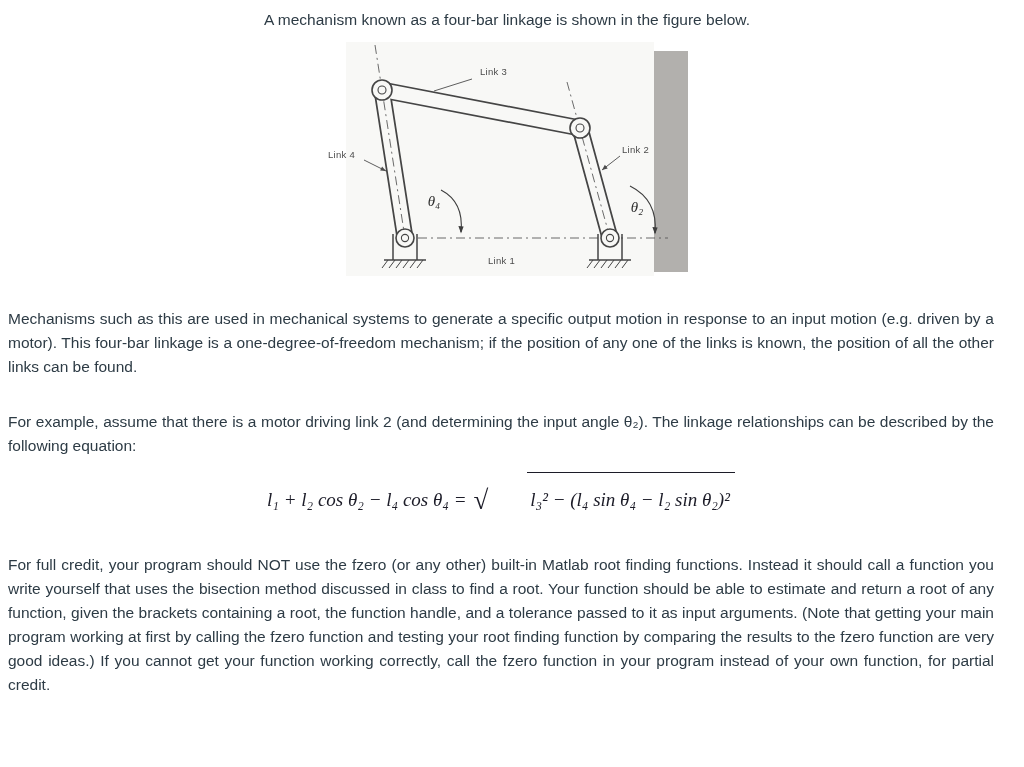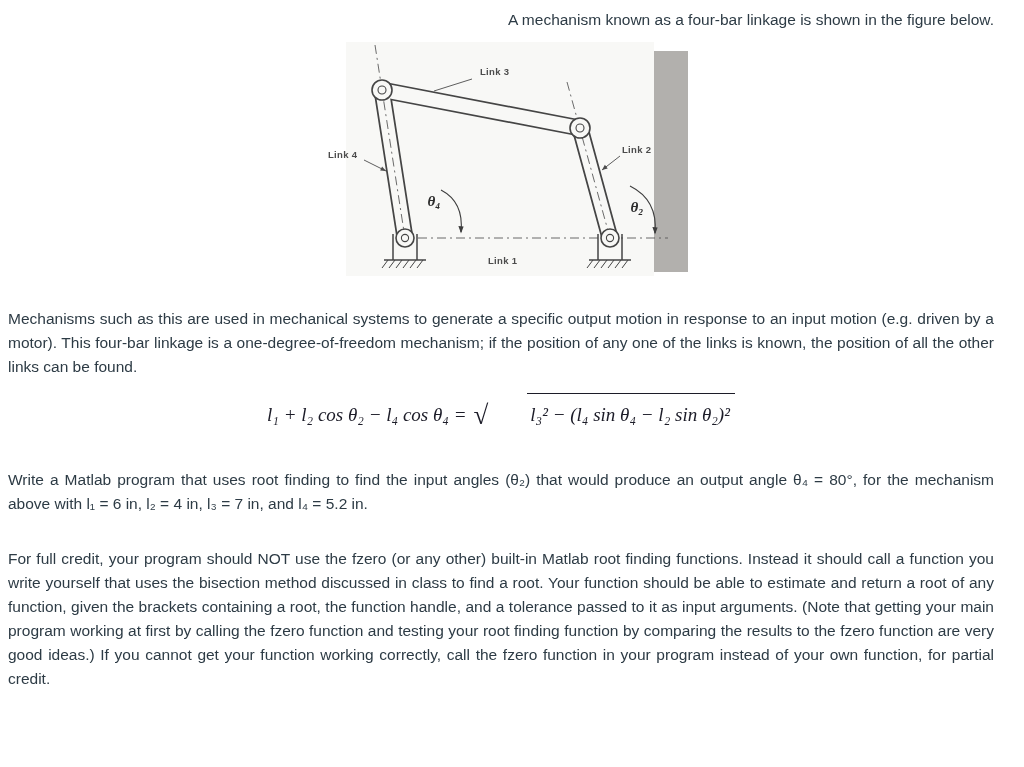--- a/index.html
+++ b/index.html
@@ -18,27 +18,26 @@
     padding: 6px 30px 4px 8px;
   }
   .body-text {
     font-size: 15.5px;
     line-height: 24px;
     text-align: justify;
     margin: 31px 0 0 0;
   }
   .intro {
     margin: 2px 0 0 12px;
-    text-align: right;
+    text-align: center;
   }
   .figure-wrap {
     margin: 10px 0 0 312px;
     width: 372px;
     height: 234px;
-    font-weight: bold;
   }
   .figure-wrap svg {
     display: block;
   }
   .fig-label {
     font-family: "Liberation Sans", sans-serif;
     font-size: 9.5px;
     fill: #4c4c4c;
     letter-spacing: 0.3px;
   }
@@ -60,21 +59,21 @@
   .eq-radical {
     font-style: normal;
     font-size: 1.42em;
     vertical-align: -0.1em;
     margin-left: 7px;
     letter-spacing: -3px;
   }
   .eq-radicand {
     display: inline-block;
     border-top: 1.5px solid #1c1c28;
-    padding: 6px 5px 0 3px;
+    padding: 12px 5px 0 3px;
     margin-left: 42px;
   }
 </style>
 </head>
 <body>
 
 <div class="page">
 
   <p class="body-text intro">A mechanism known as a four-bar linkage is shown in the figure below.</p>
 
@@ -165,23 +164,23 @@
       <text class="fig-label" x="302" y="111">Link 2</text>
       <text class="fig-label" x="8" y="116">Link 4</text>
       <text class="fig-label" x="168" y="222">Link 1</text>
       <text class="fig-theta" x="114" y="164" text-anchor="middle">θ₄</text>
       <text class="fig-theta" x="317" y="170" text-anchor="middle">θ₂</text>
     </svg>
   </div>
 
   <p class="body-text">Mechanisms such as this are used in mechanical systems to generate a specific output motion in response to an input motion (e.g. driven by a motor). This four-bar linkage is a one-degree-of-freedom mechanism; if the position of any one of the links is known, the position of all the other links can be found.</p>
 
+  <p class="body-text">For example, assume that there is a motor driving link 2 (and determining the input angle θ₂). The linkage relationships can be described by the following equation:</p>
 
   <div class="equation">
     <span class="eq-lhs">l₁ + l₂ cos θ₂ − l₄ cos θ₄ =</span><span class="eq-radical">√</span><span class="eq-radicand">l₃² − (l₄ sin θ₄ − l₂ sin θ₂)²</span>
   </div>
 
 
-  <p class="body-text">Write a Matlab program that uses root finding to find the input angles (θ₂) that would produce an output angle θ₄ = 80°, for the mechanism above with l₁ = 6 in, l₂ = 4 in, l₃ = 7 in, and l₄ = 5.2 in.</p>
 
   <p class="body-text">For full credit, your program should NOT use the fzero (or any other) built-in Matlab root finding functions. Instead it should call a function you write yourself that uses the bisection method discussed in class to find a root.  Your function should be able to estimate and return a root of any function, given the brackets containing a root, the function handle, and a tolerance passed to it as input arguments.  (Note that getting your main program working at first by calling the fzero function and testing your root finding function by comparing the results to the fzero function are very good ideas.)  If you cannot get your function working correctly, call the fzero function in your program instead of your own function, for partial credit.</p>
 
 </div>
 
 </body></html>

